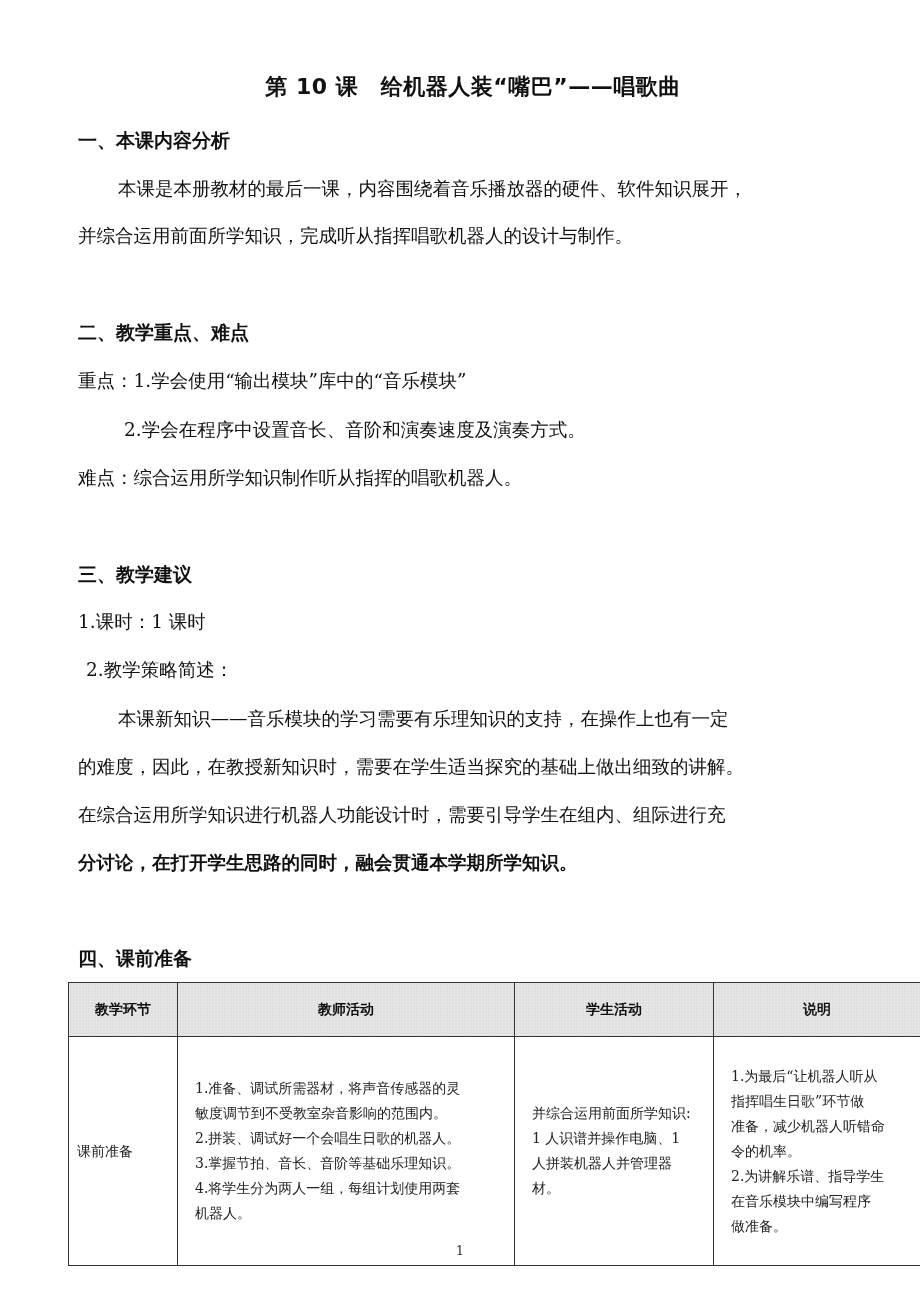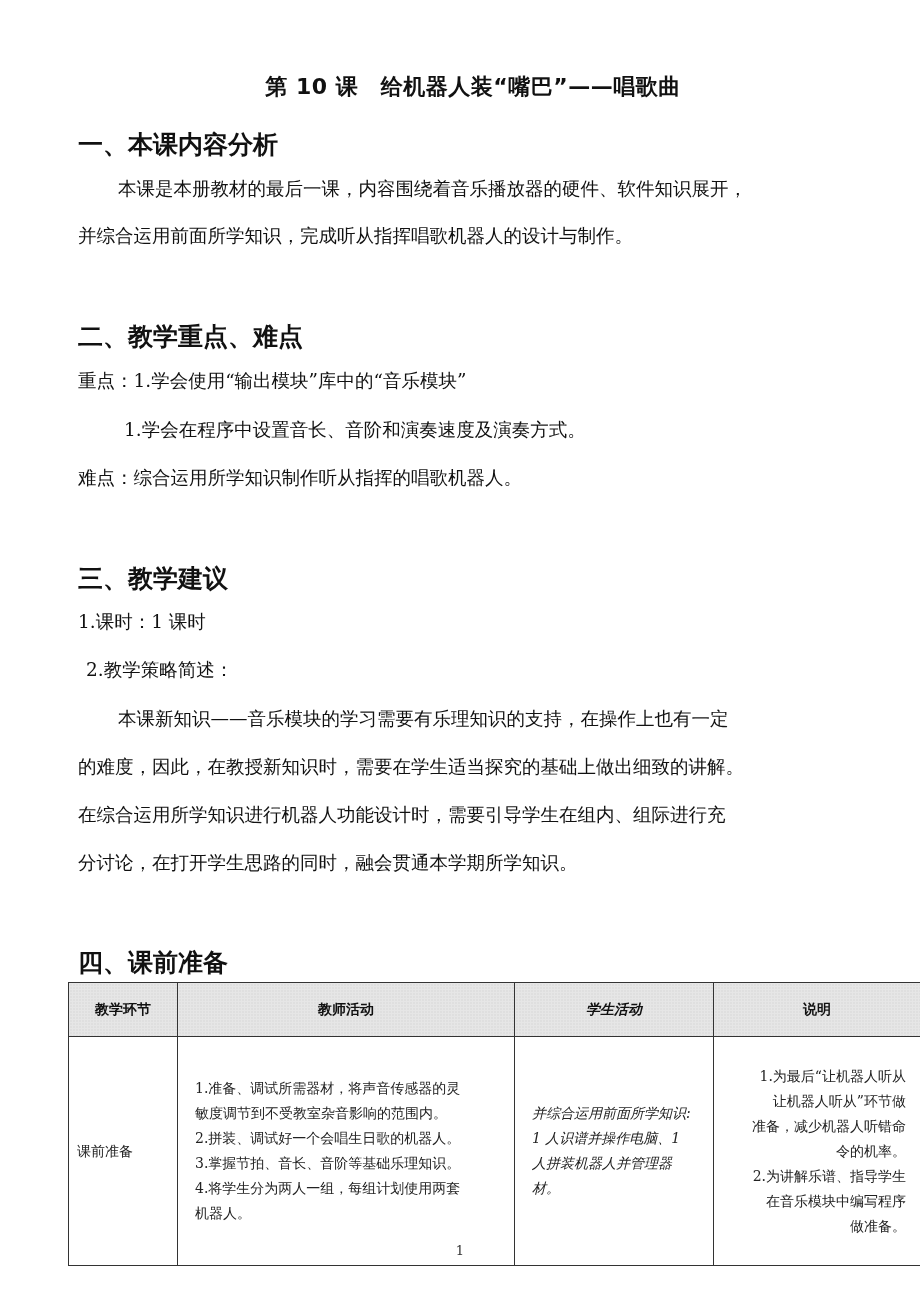--- a/index.html
+++ b/index.html
@@ -31,21 +31,21 @@
       font-size: 22px;
       letter-spacing: 0.5px;
       white-space: pre;
       margin-left: 13px;
     }
     .h {
       position: absolute;
       left: 78px;
       font-family: "DejaVu Sans", "Liberation Sans", sans-serif;
       font-weight: bold;
-      font-size: 25px;
+      font-size: 19px;
     }
     .p {
       position: absolute;
       left: 78px;
       font-size: 18.5px;
       white-space: nowrap;
     }
     .indent { left: 118px; }
     .indent2 { left: 124px; }
 
@@ -74,22 +74,22 @@
     }
     .tbl td {
       height: 212px;
       vertical-align: middle;
       line-height: 25px;
       font-size: 14px;
       color: #222;
     }
     .c1 { width: 92px; text-align: left; }
     .c2 { width: 320px; }
-    .c3 { width: 182px; font-style: italic; }
-    .c4 { width: 190px; text-align: right; }
+    .c3 { width: 182px; }
+    .c4 { width: 190px; }
     .cell-inner { padding: 0 6px 0 9px; }
     .cell-line { display: block; }
 
     .page-num {
       position: absolute;
       top: 1243px;
       left: 0;
       width: 920px;
       text-align: center;
       font-size: 13px;
@@ -102,30 +102,30 @@
 <div class="page">
 
   <div class="title">第 10 课　给机器人装“嘴巴”——唱歌曲</div>
 
   <div class="h" style="top:128px;">一、本课内容分析</div>
   <div class="p" style="top:223px;">并综合运用前面所学知识，完成听从指挥唱歌机器人的设计与制作。</div>
   <div class="p indent" style="top:176px;">本课是本册教材的最后一课，内容围绕着音乐播放器的硬件、软件知识展开，</div>
 
   <div class="h" style="top:320px;text-align:right;">二、教学重点、难点</div>
   <div class="p" style="top:368px;">重点：1.学会使用“输出模块”库中的“音乐模块”</div>
-  <div class="p indent2" style="top:417px;">1.学会在程序中设置音长、音阶和演奏速度及演奏方式。</div>
+  <div class="p indent2" style="top:417px;">2.学会在程序中设置音长、音阶和演奏速度及演奏方式。</div>
   <div class="p" style="top:465px;">难点：综合运用所学知识制作听从指挥的唱歌机器人。</div>
 
   <div class="h" style="top:562px;">三、教学建议</div>
   <div class="p" style="top:609px;">1.课时：1 课时</div>
   <div class="p" style="top:657px;margin-left:8px;">2.教学策略简述：</div>
   <div class="p indent" style="top:706px;">本课新知识——音乐模块的学习需要有乐理知识的支持，在操作上也有一定</div>
   <div class="p" style="top:802px;">在综合运用所学知识进行机器人功能设计时，需要引导学生在组内、组际进行充</div>
   <div class="p" style="top:754px;">的难度，因此，在教授新知识时，需要在学生适当探究的基础上做出细致的讲解。</div>
-  <div class="p" style="top:850px;">分讨论，在打开学生思路的同时，融会贯通本学期所学知识。</div>
+  <div class="p" style="top:850px;font-weight:bold;">分讨论，在打开学生思路的同时，融会贯通本学期所学知识。</div>
 
   <div class="h" style="top:946px;">四、课前准备</div>
 
   <table class="tbl">
     <thead>
       <tr>
         <th class="c1">教学环节</th>
         <th class="c2">教师活动</th>
         <th class="c3">学生活动</th>
         <th class="c4">说明</th>
@@ -150,21 +150,21 @@
           <div class="cell-inner">
             <span class="cell-line">并综合运用前面所学知识:</span>
             <span class="cell-line">1 人识谱并操作电脑、1</span>
             <span class="cell-line">人拼装机器人并管理器</span>
             <span class="cell-line">材。</span>
           </div>
         </td>
         <td class="c4">
           <div class="cell-inner">
             <span class="cell-line">1.为最后“让机器人听从</span>
-            <span class="cell-line">让机器人听从”环节做</span>
+            <span class="cell-line">指挥唱生日歌”环节做</span>
             <span class="cell-line">准备，减少机器人听错命</span>
             <span class="cell-line">令的机率。</span>
             <span class="cell-line">2.为讲解乐谱、指导学生</span>
             <span class="cell-line">在音乐模块中编写程序</span>
             <span class="cell-line">做准备。</span>
           </div>
         </td>
       </tr>
     </tbody>
   </table>

